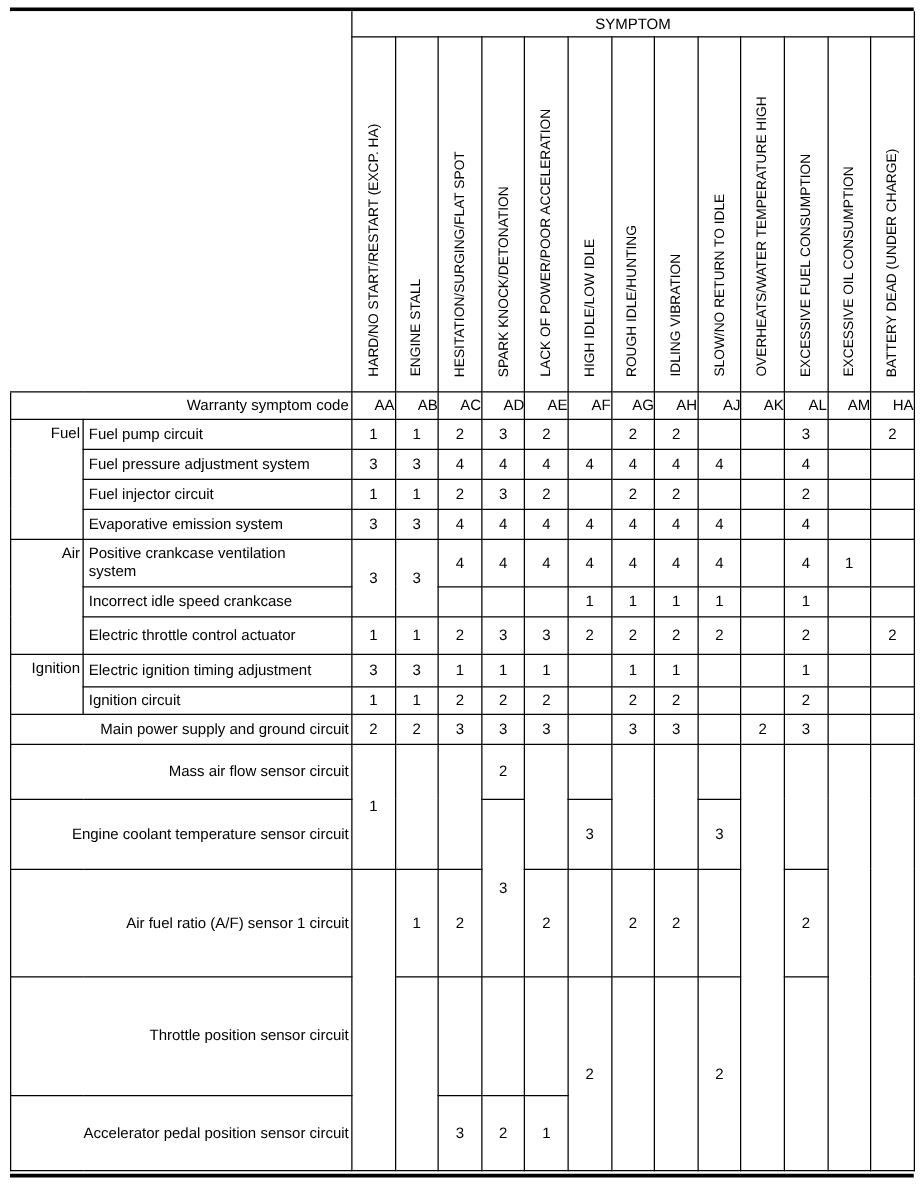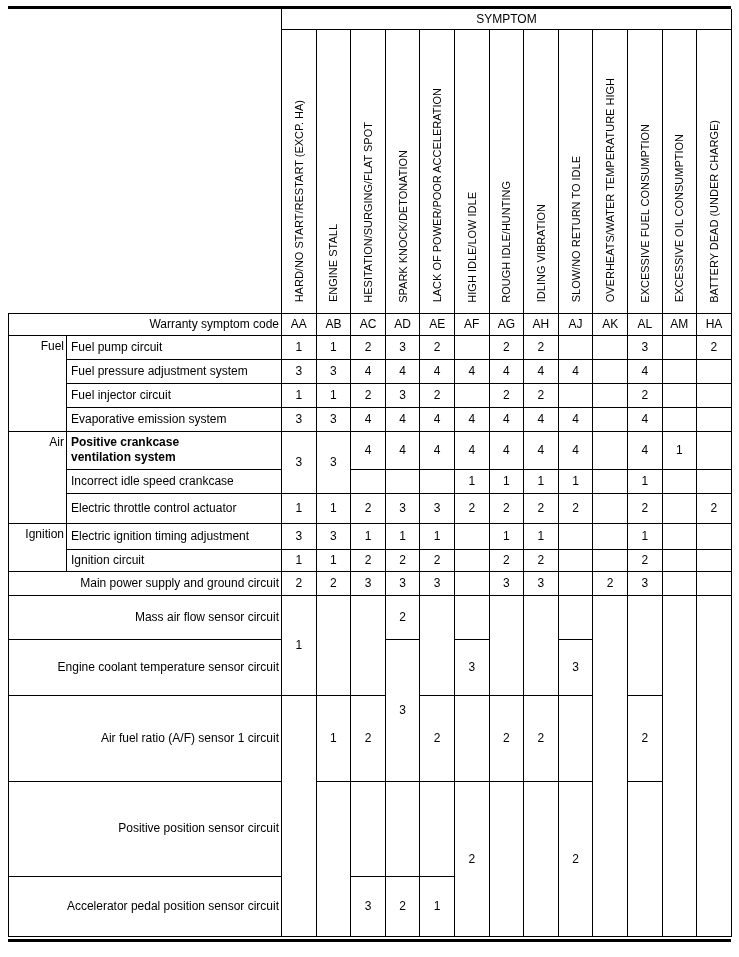--- a/index.html
+++ b/index.html
@@ -16,26 +16,26 @@
   col.c-v{width:34.6px;}
   th,td{border:1px solid #000;font-weight:400;background:#fff;}
   thead th{border-top:0;}
   th.corner{border:0;border-right:1px solid #000;border-bottom:1px solid #000;}
   th.symptom{font-size:12px;text-align:center;vertical-align:middle;}
   th.vth{vertical-align:bottom;text-align:center;padding:0 0 6px 0;}
   .vtext{
     display:inline-block;writing-mode:vertical-rl;transform:rotate(180deg);
     white-space:nowrap;font-size:11px;line-height:1.1;
   }
-  td.code{font-size:12px;text-align:center;vertical-align:middle;padding:0;}
+  td.code{font-size:12px;text-align:right;vertical-align:middle;padding:0;}
   td.v{font-size:12px;text-align:center;vertical-align:middle;padding:0;}
   td.rlabel{font-size:12px;text-align:left;vertical-align:middle;padding:1px 2px 1px 4px;line-height:1.25;}
   td.wlabel{font-size:12px;text-align:right;vertical-align:middle;padding:1px 2px 1px 6px;line-height:1.25;}
   td.group{font-size:12px;text-align:right;vertical-align:top;padding:3px 2px 0 4px;}
-  td.wrap2{padding-right:42px;font-weight:bold;}
+  td.wrap2{padding-right:42px;}
   tr.r20{height:20px;} tr.r284{height:284px;} tr.r22{height:22px;}
   tr.r24{height:24px;} tr.r26{height:26px;} tr.r30{height:30px;margin-left:47px;}
   tr.r38{height:38px;} tr.r44{height:44px;} tr.r56{height:56px;}
   tr.r60{height:60px;} tr.r86{height:86px;} tr.r95{height:95px;}
 </style>
 </head>
 <body>
 
 <div class="page">
   <div class="rule"></div>
@@ -292,21 +292,21 @@
         <td class="v">1</td>
         <td class="v">2</td>
         <td class="v">2</td>
         <td class="v"></td>
         <td class="v">2</td>
         <td class="v">2</td>
         <td class="v"></td>
         <td class="v">2</td>
       </tr>
       <tr class="r95">
-        <td class="wlabel" colspan="2">Positive position sensor circuit</td>
+        <td class="wlabel" colspan="2">Throttle position sensor circuit</td>
         <td class="v" rowspan="2"></td>
         <td class="v"></td>
         <td class="v"></td>
         <td class="v"></td>
         <td class="v" rowspan="2">2</td>
         <td class="v" rowspan="2"></td>
         <td class="v" rowspan="2"></td>
         <td class="v" rowspan="2">2</td>
         <td class="v" rowspan="2"></td>
       </tr>

